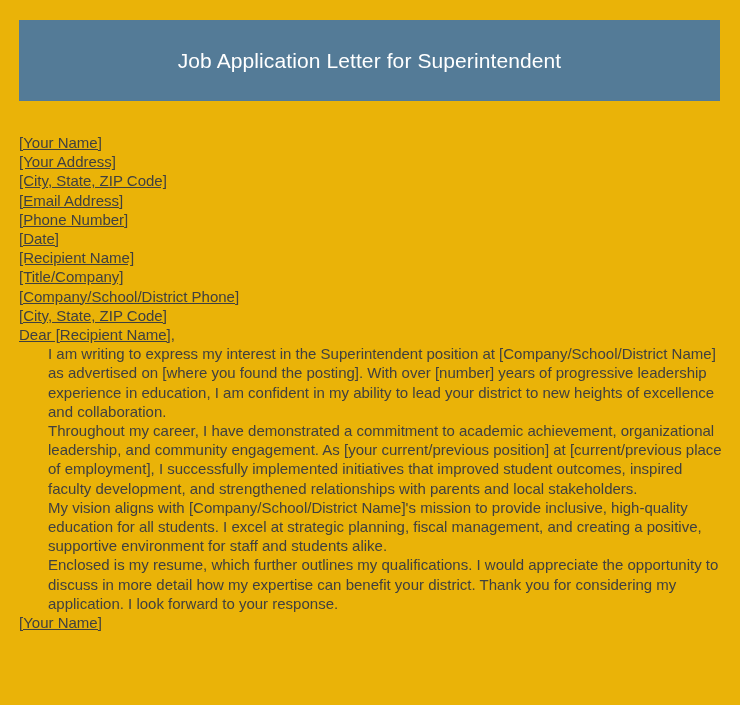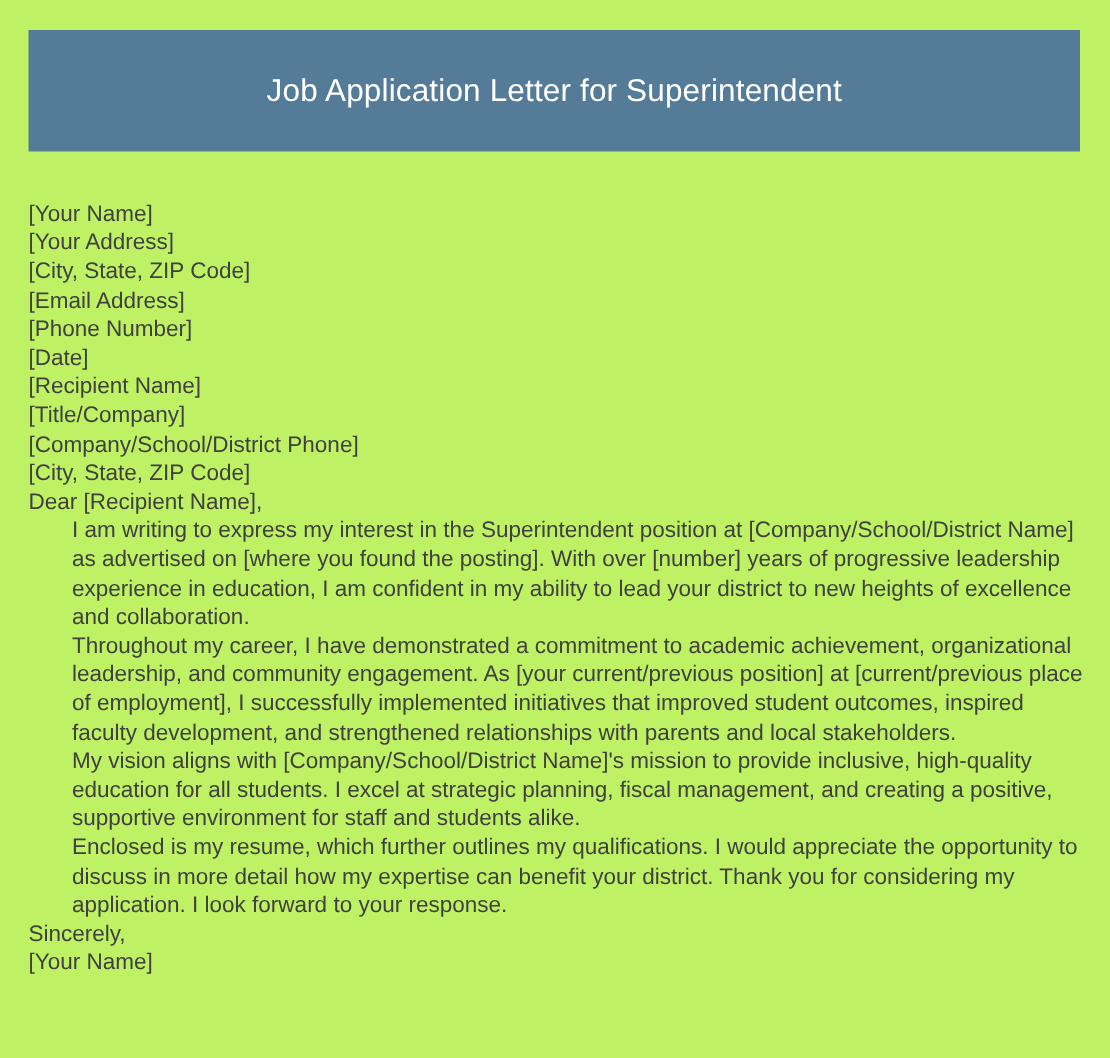--- a/index.html
+++ b/index.html
@@ -11,21 +11,21 @@
     height: 705px;
     background: #ffffff;
     font-family: "Liberation Sans", sans-serif;
     overflow: hidden;
   }
 
   .page {
     position: relative;
     width: 740px;
     height: 705px;
-    background: #bef264;
+    background: #eab308;
   }
 
   .doc-header {
     position: absolute;
     left: 19px;
     top: 20px;
     width: 701px;
     height: 81px;
     background: #547B97;
     display: flex;
@@ -53,20 +53,21 @@
     font-size: 15px;
     line-height: 19.2px;
     font-family: "Liberation Sans", sans-serif;
     text-align: left;
   }
 
   .letter-line {
     display: block;
     white-space: pre-wrap;
     word-wrap: break-word;
+    text-decoration: underline;
   }
 
   .letter-para {
     display: block;
     white-space: normal;
     word-wrap: break-word;
     hyphens: none;
     margin-left: 29px;
   }
 </style>
@@ -99,18 +100,17 @@
 
     <span class="letter-line">Dear [Recipient Name],</span>
 
     <div>
       <span class="letter-para">I am writing to express my interest in the Superintendent position at [Company/School/District Name] as advertised on [where you found the posting]. With over [number] years of progressive leadership experience in education, I am confident in my ability to lead your district to new heights of excellence and collaboration.</span>
       <span class="letter-para">Throughout my career, I have demonstrated a commitment to academic achievement, organizational leadership, and community engagement. As [your current/previous position] at [current/previous place of employment], I successfully implemented initiatives that improved student outcomes, inspired faculty development, and strengthened relationships with parents and local stakeholders.</span>
       <span class="letter-para">My vision aligns with [Company/School/District Name]'s mission to provide inclusive, high-quality education for all students. I excel at strategic planning, fiscal management, and creating a positive, supportive environment for staff and students alike.</span>
       <span class="letter-para">Enclosed is my resume, which further outlines my qualifications. I would appreciate the opportunity to discuss in more detail how my expertise can benefit your district. Thank you for considering my application. I look forward to your response.</span>
     </div>
 
-    <span class="letter-line">Sincerely,</span>
     <span class="letter-line">[Your Name]</span>
 
   </div>
 
 </div>
 
 </body></html>

